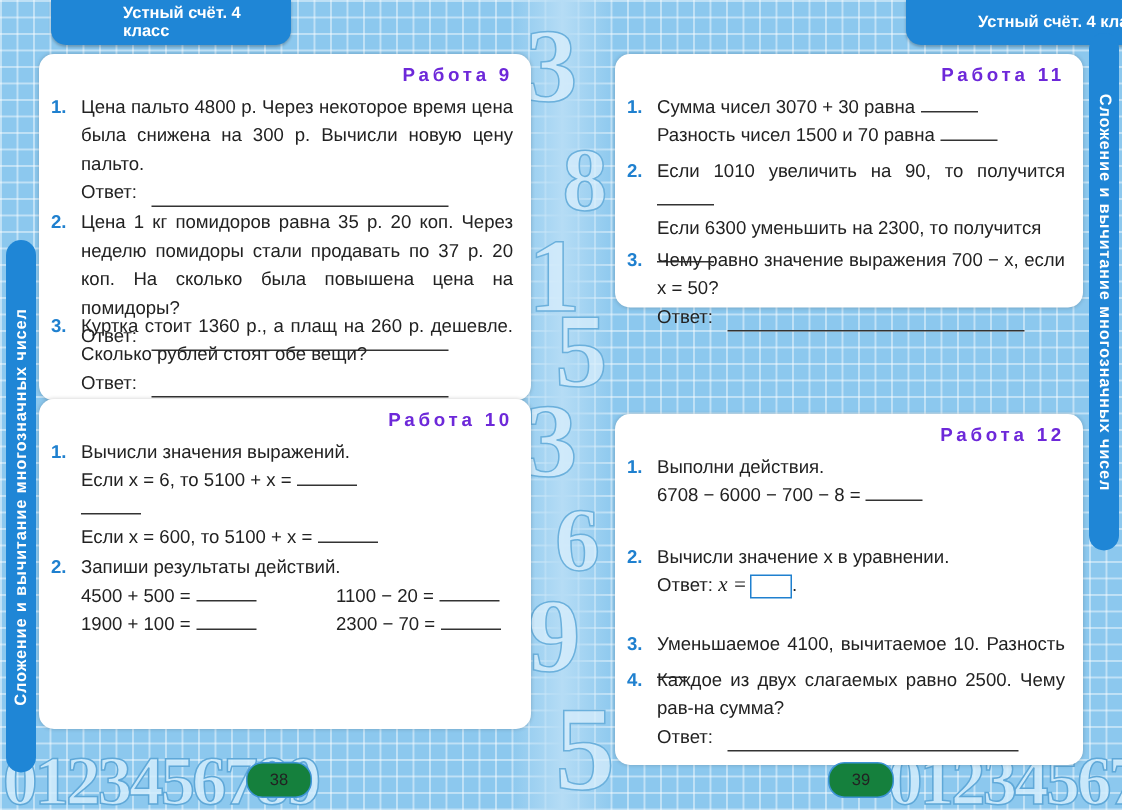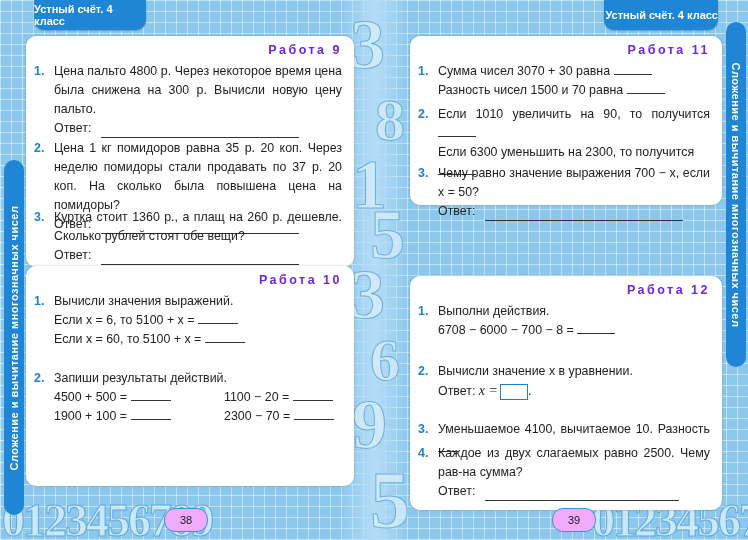--- a/index.html
+++ b/index.html
@@ -20,22 +20,22 @@
     position:absolute; font-family:"Liberation Serif", serif; font-size:46px; font-weight:bold;
     color:rgba(210,236,252,0.85); letter-spacing:-2px;
     -webkit-text-stroke:1px #5fa8d8; line-height:1;
   }
   .spine-digit {
     position:absolute; font-family:"Liberation Serif", serif; font-weight:bold;
     color:rgba(220,240,252,0.7); -webkit-text-stroke:1px #6bb0dc; line-height:1;
   }
   .header-tab {
     position:absolute; top:0; height:30px; background:#1f86d6; color:#fff;
-    font-weight:bold; font-size:11px; display:flex; align-items:center; justify-content:flex-end;
-    border-radius:0 0 10px 10px; box-shadow:0 1px 2px rgba(0,0,0,0.25);
+    font-weight:bold; font-size:11px; display:flex; align-items:center; justify-content:flex-start;
+    border-radius:0 0 10px 10px; box-shadow:0 1px 2px rgba(0,0,0,0.25);padding-left:48px;
   }
   .side-tab {
     position:absolute; width:20px; background:#1f86d6; color:#fff; border-radius:10px;
     display:flex; align-items:center; justify-content:center;
   }
   .side-tab span {
     white-space:nowrap; font-size:11px; font-weight:bold; letter-spacing:0.5px;
   }
   .side-tab.left span { transform:rotate(-90deg); }
   .side-tab.right span { transform:rotate(90deg); }
@@ -51,21 +51,21 @@
   .task { position:absolute; left:8px; right:12px; }
   .num { position:absolute; left:0; color:#1f80cf; font-weight:bold; }
   .body { margin-left:20px; text-align:justify; }
   .line { display:block; }
   .blank { display:inline-block; border-bottom:1px solid #333; height:12px; vertical-align:baseline; }
   .answer-row { display:flex; align-items:flex-end; }
   .answer-label { margin-right:10px; }
   .ital { font-family:"Liberation Serif", serif; font-style:italic; font-size:14px; }
   .box { display:inline-block; width:26px; height:14px; border:1.5px solid #1f80cf; vertical-align:middle; margin-left:2px;}
   .page-num {
-    position:absolute; width:42px; height:22px; background:#f0abfc; border-radius:11px;
+    position:absolute; width:42px; height:22px; background:#15803d; border-radius:11px;
     border:1px solid #3d93d6; display:flex; align-items:center; justify-content:center; font-size:11px;
   }
   .col2 { display:inline-block; width:170px; }
 </style>
 </head>
 <body>
 
 <div class="spine"></div>
 
 <div class="spine-digit" style="left:350px;top:10px;font-size:70px;">3</div>
@@ -128,21 +128,22 @@
   </div>
 </div>
 
 <div class="card" style="left:26px;top:266px;width:328px;height:220px;">
   <div class="card-title">Работа 10</div>
   <div class="task" style="top:26px;">
     <span class="num">1.</span>
     <div class="body">
       <span class="line">Вычисли значения выражений.</span>
       <span class="line"><span>Если x = 6, то 5100 + x =</span> <span class="blank" style="width:40px;"></span></span>
-      <span class="line"><span>Если x = 60, то 5100 + x =</span> <span class="blank" style="width:40px;"></span></span>
+      <span class="line"> <span class="blank" style="width:40px;"></span></span>
+      <span class="line"><span>Если x = 600, то 5100 + x =</span> <span class="blank" style="width:40px;"></span></span>
     </div>
   </div>
   <div class="task" style="top:103px;">
     <span class="num">2.</span>
     <div class="body">
       <span class="line">Запиши результаты действий.</span>
       <span class="line">
         <span class="col2"><span>4500 + 500 =</span> <span class="blank" style="width:40px;"></span></span><span><span>1100 − 20 =</span> <span class="blank" style="width:40px;"></span></span>
       </span>
       <span class="line">

